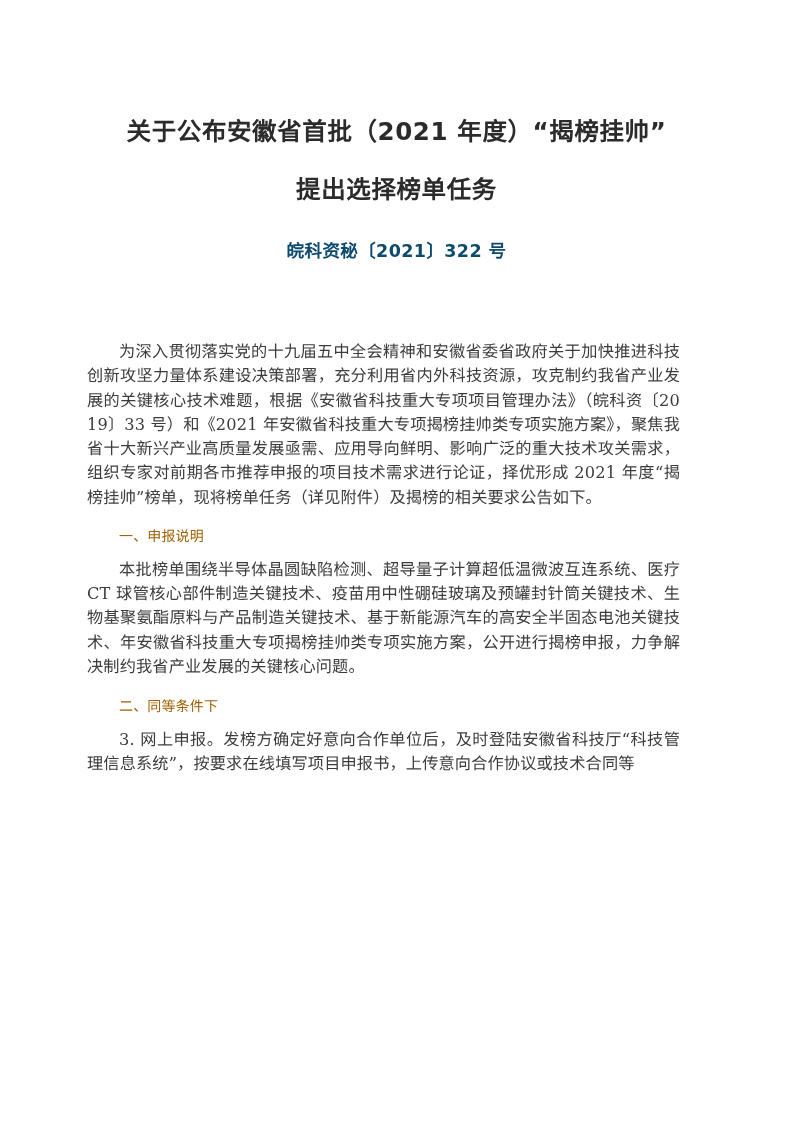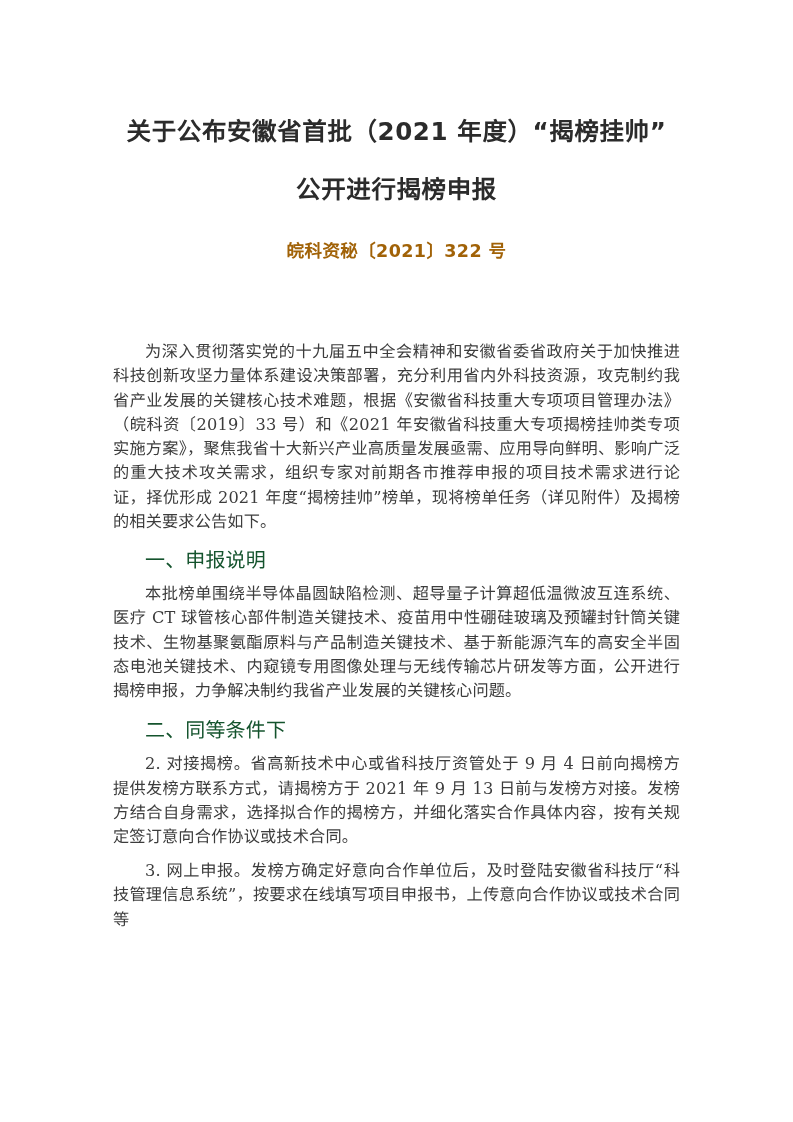--- a/index.html
+++ b/index.html
@@ -36,82 +36,81 @@
     line-height: 58px;
     color: #2b2b2b;
     letter-spacing: 0.6px;
     white-space: nowrap;
   }
   .doc-number {
     font-family: "DejaVu Sans", "Liberation Sans", sans-serif;
     font-weight: bold;
     font-size: 17.5px;
     line-height: 30px;
-    color: #a16207;
+    color: #0c4a6e;
     letter-spacing: 0.4px;
     margin-top: 17px;
     white-space: nowrap;
   }
 
   
   .body-area {
     margin-top: 74px;
-    padding-left: 113px;
+    padding-left: 87px;
     padding-right: 113px;
   }
   .para {
     font-family: "DejaVu Serif", "Liberation Serif", serif;
     font-size: 16.2px;
     line-height: 24.3px;
     color: #3c3c3c;
     text-align: justify;
     text-justify: inter-ideograph;
     text-indent: 32px;
     margin: 0 0 8.5px 0;
     letter-spacing: 0.15px;
     word-break: break-all;
   }
   .section-head {
-    font-family: Liberation Serif, serif;
-    font-size: 20px;
+    font-family: Liberation Sans, sans-serif;
+    font-size: 14px;
     line-height: 24.3px;
-    color: #14532d;
+    color: #a16207;
     text-indent: 32px;
     margin: 0 0 10px 0;
     letter-spacing: 0.15px;
   }
   .para.tight { margin-bottom: 9.5px; }
   .spacer-sm { height: 5px; }
 </style>
 </head>
 <body>
 
 <div class="page">
 
   <div class="title-block">
     <div class="doc-title-line">关于公布安徽省首批（2021 年度）“揭榜挂帅”</div>
-    <div class="doc-title-line">公开进行揭榜申报</div>
+    <div class="doc-title-line">提出选择榜单任务</div>
     <div class="doc-number">皖科资秘〔2021〕322 号</div>
   </div>
 
   <div class="body-area">
 
     <p class="para">为深入贯彻落实党的十九届五中全会精神和安徽省委省政府关于加快推进科技创新攻坚力量体系建设决策部署，充分利用省内外科技资源，攻克制约我省产业发展的关键核心技术难题，根据《安徽省科技重大专项项目管理办法》（皖科资〔2019〕33 号）和《2021 年安徽省科技重大专项揭榜挂帅类专项实施方案》，聚焦我省十大新兴产业高质量发展亟需、应用导向鲜明、影响广泛的重大技术攻关需求，组织专家对前期各市推荐申报的项目技术需求进行论证，择优形成 2021 年度“揭榜挂帅”榜单，现将榜单任务（详见附件）及揭榜的相关要求公告如下。</p>
 
     <div class="spacer-sm"></div>
 
     <p class="section-head">一、申报说明</p>
 
-    <p class="para tight">本批榜单围绕半导体晶圆缺陷检测、超导量子计算超低温微波互连系统、医疗 CT 球管核心部件制造关键技术、疫苗用中性硼硅玻璃及预罐封针筒关键技术、生物基聚氨酯原料与产品制造关键技术、基于新能源汽车的高安全半固态电池关键技术、内窥镜专用图像处理与无线传输芯片研发等方面，公开进行揭榜申报，力争解决制约我省产业发展的关键核心问题。</p>
+    <p class="para tight">本批榜单围绕半导体晶圆缺陷检测、超导量子计算超低温微波互连系统、医疗 CT 球管核心部件制造关键技术、疫苗用中性硼硅玻璃及预罐封针筒关键技术、生物基聚氨酯原料与产品制造关键技术、基于新能源汽车的高安全半固态电池关键技术、年安徽省科技重大专项揭榜挂帅类专项实施方案，公开进行揭榜申报，力争解决制约我省产业发展的关键核心问题。</p>
 
 
     <div class="spacer-sm"></div>
 
     <p class="section-head">二、同等条件下</p>
 
 
-    <p class="para tight">2. 对接揭榜。省高新技术中心或省科技厅资管处于 9 月 4 日前向揭榜方提供发榜方联系方式，请揭榜方于 2021 年 9 月 13 日前与发榜方对接。发榜方结合自身需求，选择拟合作的揭榜方，并细化落实合作具体内容，按有关规定签订意向合作协议或技术合同。</p>
 
     <p class="para tight">3. 网上申报。发榜方确定好意向合作单位后，及时登陆安徽省科技厅“科技管理信息系统”，按要求在线填写项目申报书，上传意向合作协议或技术合同等</p>
 
   </div>
 
 </div>
 
 </body></html>

